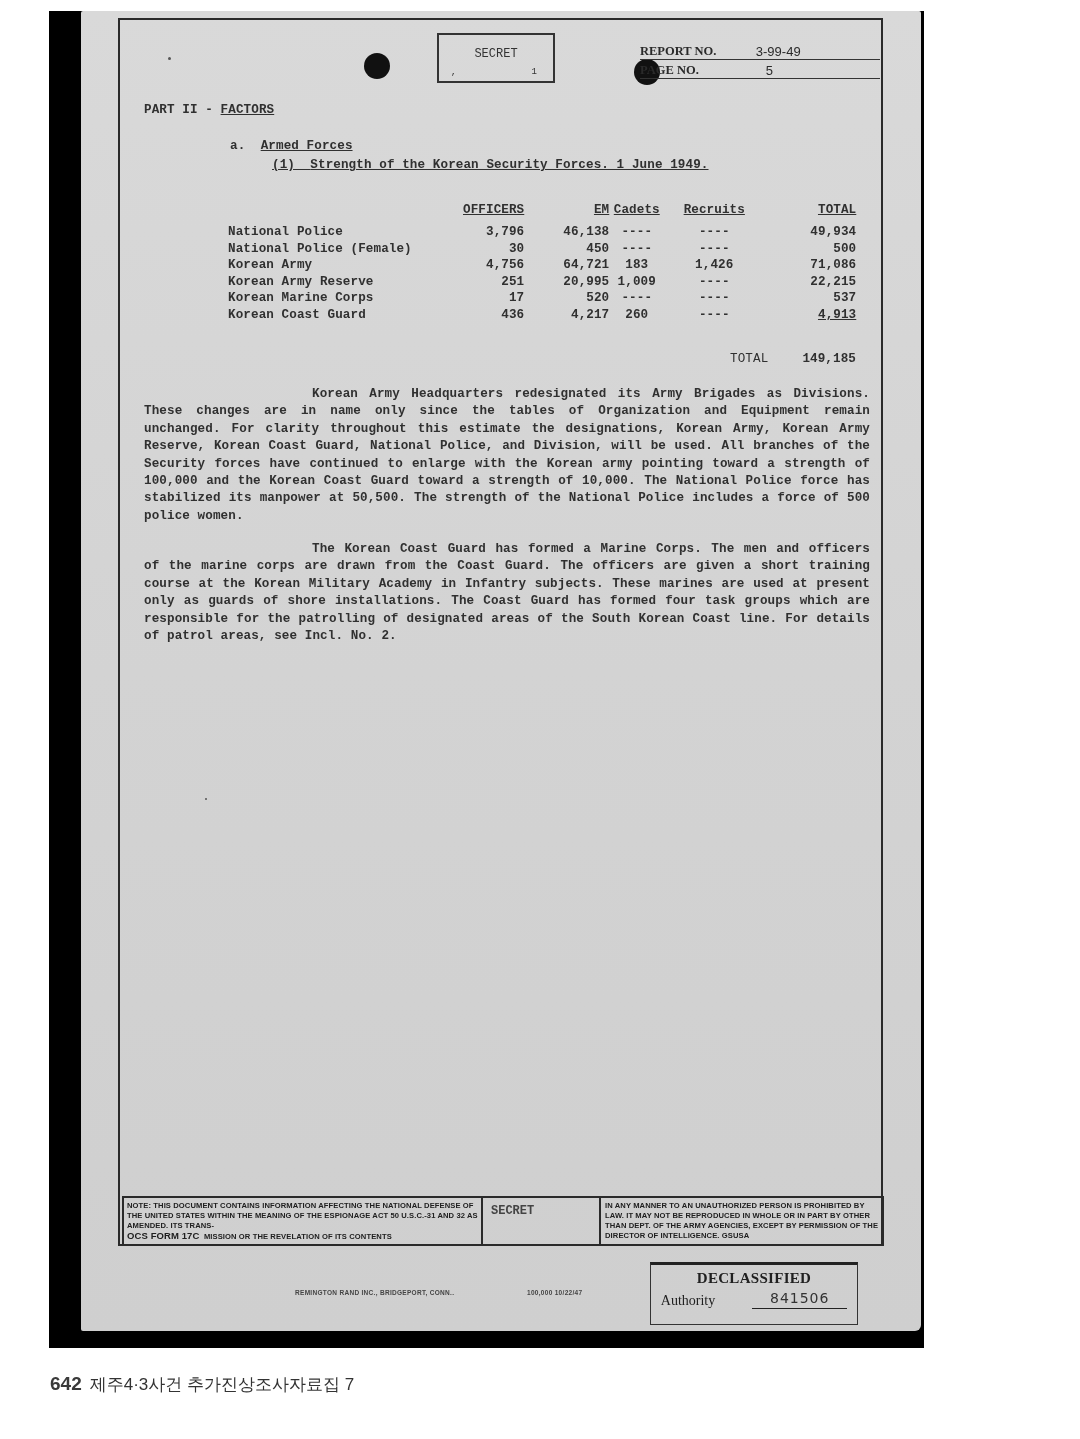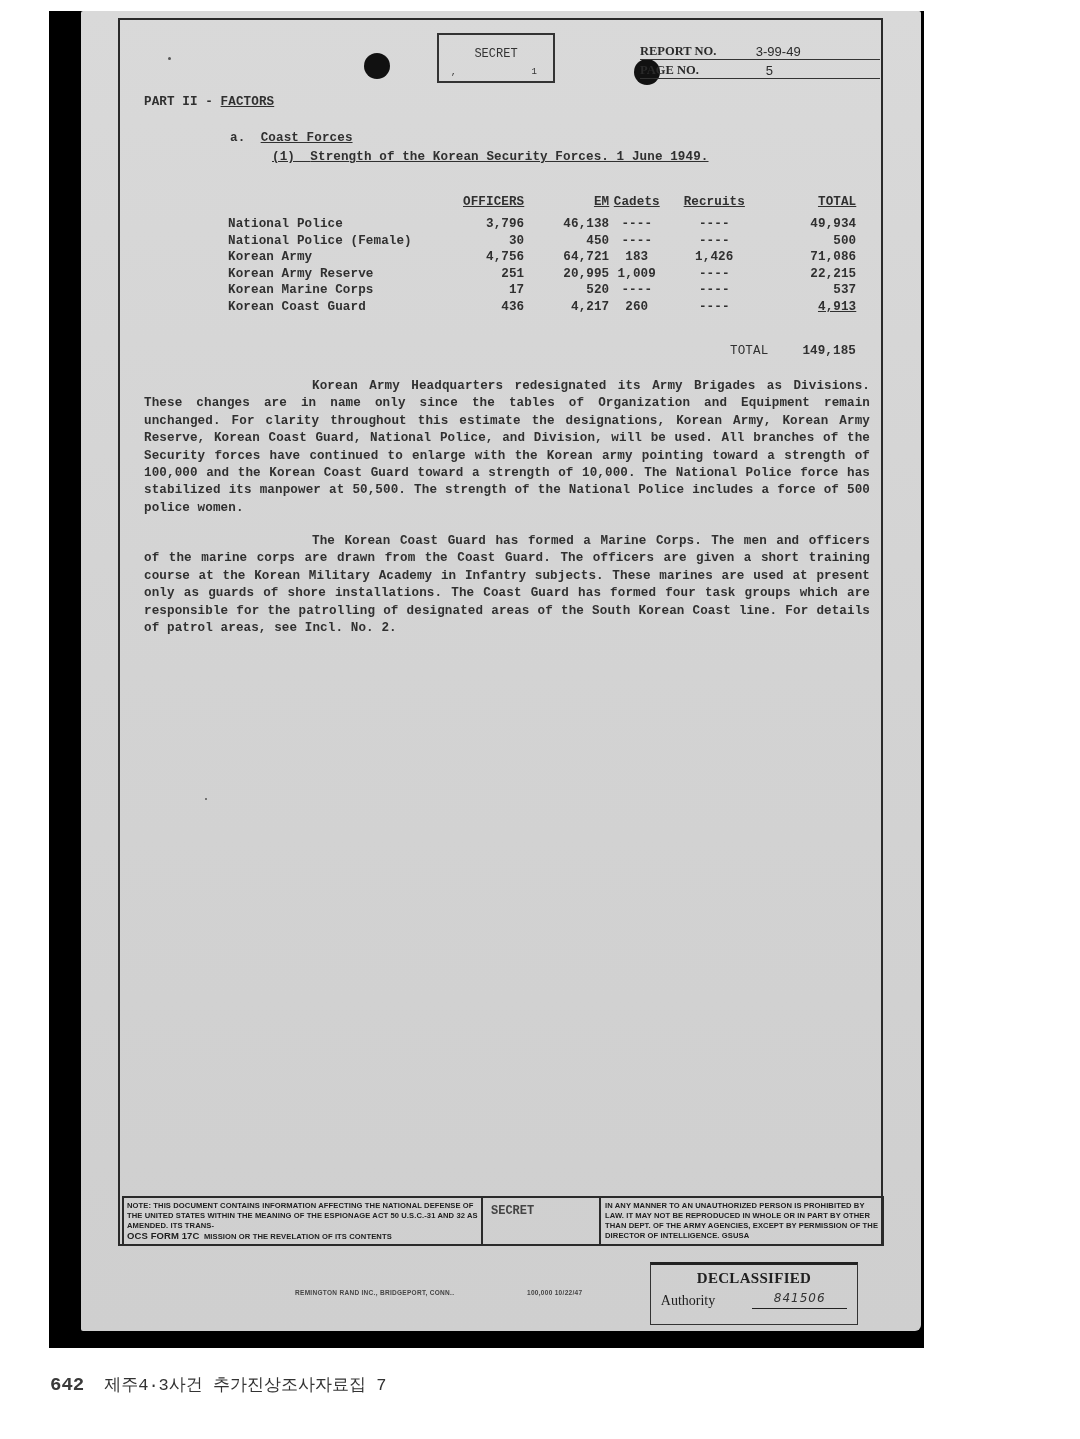--- a/index.html
+++ b/index.html
@@ -38,21 +38,21 @@
       font-family: "Liberation Serif", serif; font-weight: bold; font-size: 12.5px; color: #2a2a2a;
     }
     .report-row { display: flex; align-items: flex-end; height: 19px; border-bottom: 1.5px solid #333; }
     .report-row .label { white-space: nowrap; }
     .report-row .val {
       flex: 1; text-align: center; font-family: "Liberation Sans", sans-serif; font-weight: normal;
       font-size: 13px; padding-right: 40px;
     }
 
     
-    .typed { font-family: "Liberation Mono", "DejaVu Sans Mono", monospace; color: #303030; font-size: 12.6px; font-weight: bold; letter-spacing: 0.1px; }
+    .typed { font-family: "Liberation Mono", "DejaVu Sans Mono", monospace; color: #303030; font-size: 12.6px; font-weight: bold; letter-spacing: 0.1px; margin-top: 8px; }
     .part-title { position: absolute; left: 144px; top: 95px; }
     .u { text-decoration: underline; }
     .sub-a { position: absolute; left: 230px; top: 131px; }
     .sub-1 { position: absolute; left: 272px; top: 150px; text-decoration: underline; }
 
     table.strength {
       position: absolute; left: 228px; top: 194px; border-collapse: collapse;
     }
     table.strength td, table.strength th { padding: 0; height: 16.6px; line-height: 16.6px; white-space: nowrap; }
     table.strength th { font-weight: bold; text-decoration: underline; height: 22px; vertical-align: top; }
@@ -98,27 +98,27 @@
       font-size: 6.5px; color: #444; letter-spacing: 0.3px;
     }
     .declass {
       position: absolute; left: 650px; top: 1262px; width: 208px; height: 63px;
       border: 1.5px solid #333; border-top: 3px solid #222;
       font-family: "Liberation Serif", serif; color: #202020; text-align: center;
     }
     .declass .title { font-weight: bold; font-size: 15px; margin-top: 5px; letter-spacing: 0.3px; }
     .declass .auth { font-size: 14px; margin-top: 1px; display: flex; justify-content: center; align-items: flex-end; gap: 37px; }
     .declass .auth-num {
-      font-family: "DejaVu Sans", sans-serif; font-size: 12px; border-bottom: 1px solid #222;
-      min-width: 95px; display: inline-block; letter-spacing: 1px; color: #333; line-height: 20px; font-style: italic;
+      font-family: "DejaVu Sans", sans-serif; font-size: 14px; border-bottom: 1px solid #222;
+      min-width: 95px; display: inline-block; letter-spacing: 1px; color: #333; line-height: 20px;
     }
 
     .page-footer {
-      position: absolute; left: 50px; top: 1373px; font-family: Liberation Mono, monospace;
-      color: #333; display: flex; align-items: baseline; gap: 20px; justify-content: flex-end;
+      position: absolute; left: 50px; top: 1373px; font-family: Liberation Sans, sans-serif;
+      color: #333; display: flex; align-items: baseline; gap: 8px; justify-content: flex-end;
     }
     .page-num { font-weight: bold; font-size: 19px; color: #3a3a3a; }
     .book-title { font-size: 17px; color: #333; }
 
     .speck { position: absolute; width: 3px; height: 3px; border-radius: 50%; background: #555; }
   </style>
 </head>
 <body>
 
 <div class="scan-frame"></div>
@@ -146,21 +146,21 @@
     <span class="val">5</span>
   </div>
 </div>
 
 <div class="typed part-title">
   <span>PART II -</span>
   <span class="u">FACTORS</span>
 </div>
 <div class="typed sub-a">
   <span>a.</span>
-  &nbsp;<span class="u">Coast Forces</span>
+  &nbsp;<span class="u">Armed Forces</span>
 </div>
 <div class="typed sub-1">
   <span>(1)</span>
   &nbsp;<span>Strength of the Korean Security Forces. 1 June 1949.</span>
 </div>
 
 <table class="strength typed">
   <thead>
     <tr>
       <th class="c-name"></th>

